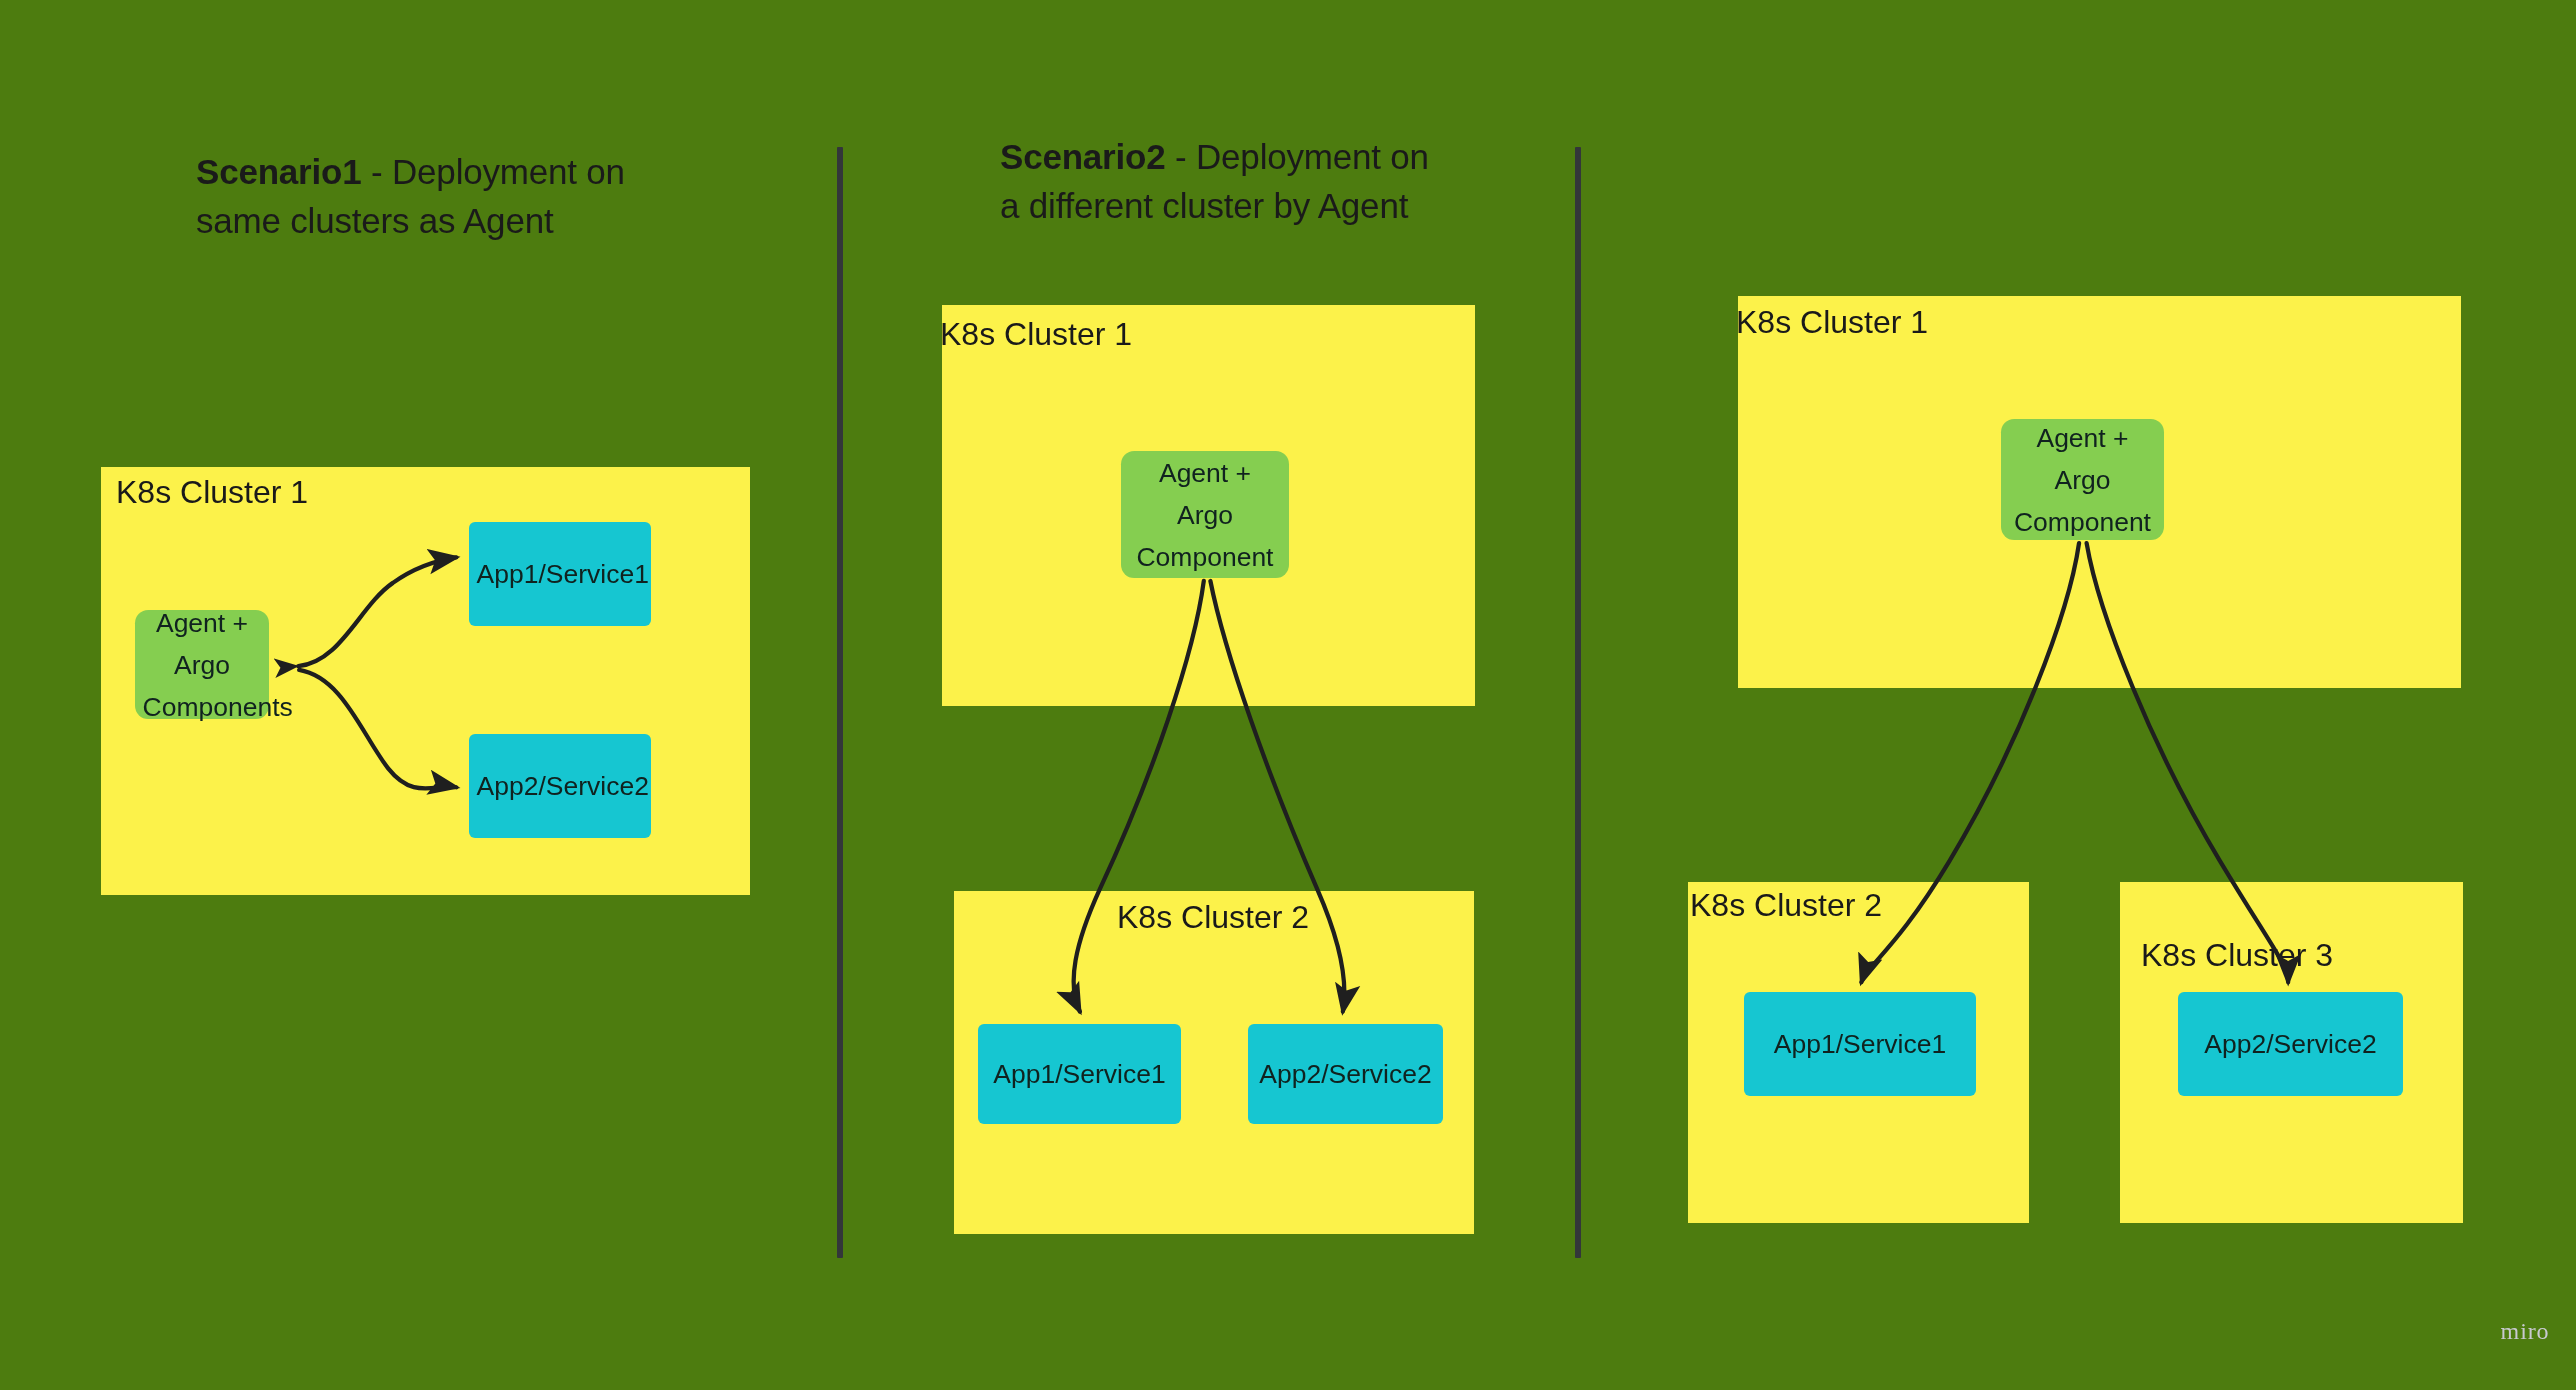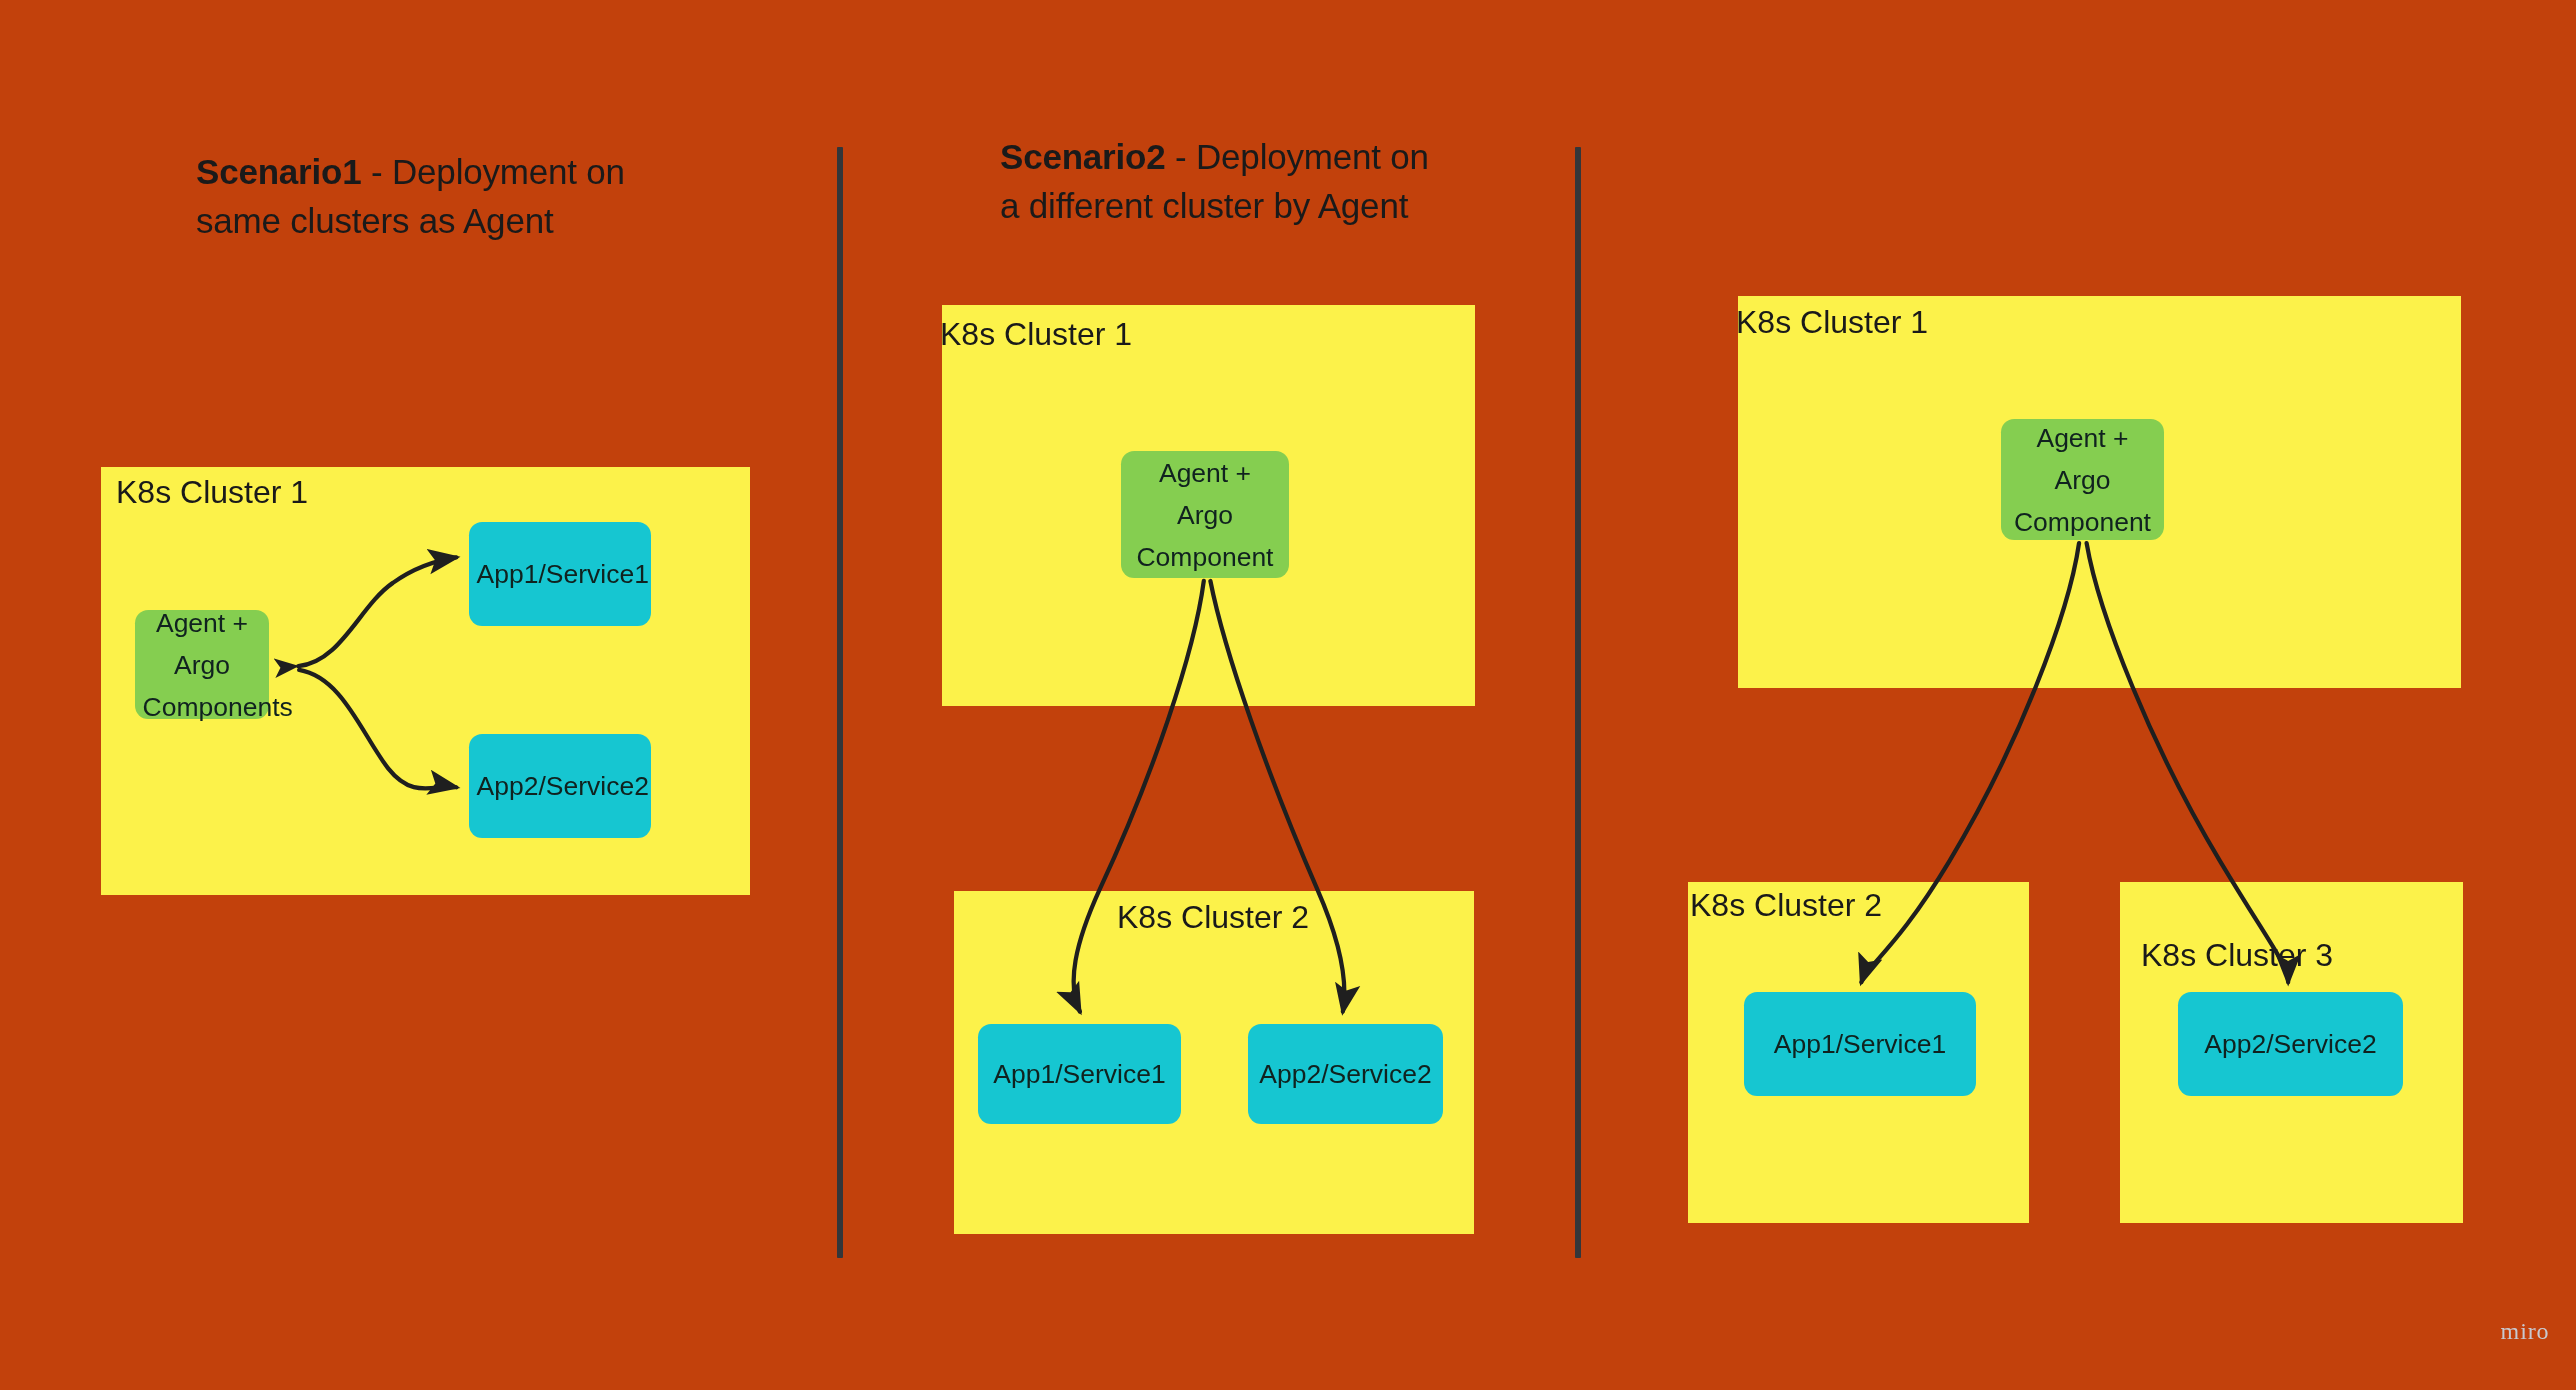--- a/index.html
+++ b/index.html
@@ -11,21 +11,21 @@
     width: 2576px;
     height: 1390px;
     position: relative;
     overflow: hidden;
     font-family: "Liberation Sans", sans-serif;
     color: #1a1a1a;
   }
   .canvas {
     position: absolute;
     inset: 0;
-    background: #c2410c;
+    background: #4d7c0f;
   }
 
   
   .scenario-title {
     position: absolute;
     font-size: 35px;
     line-height: 49px;
     color: #1a1a1a;
     letter-spacing: -0.2px;
     white-space: nowrap;
@@ -62,21 +62,21 @@
     align-items: center;
     justify-content: center;
     text-align: center;
     font-size: 26.5px;
     line-height: 42px;
     color: #10221f;
     box-sizing: border-box;
     padding: 3.8px 7.6px;
   }
   .node.agent { background: #85ce50; }
-  .node.app   { background: #16c6d1; }
+  .node.app   { background: #16c6d1; border-radius: 6px; }
   .node .txt { display: block; width: 100%; white-space: pre-line; }
 
   
   .edges {
     position: absolute;
     left: 0; top: 0;
     width: 2576px;
     height: 1390px;
     pointer-events: none;
   }

